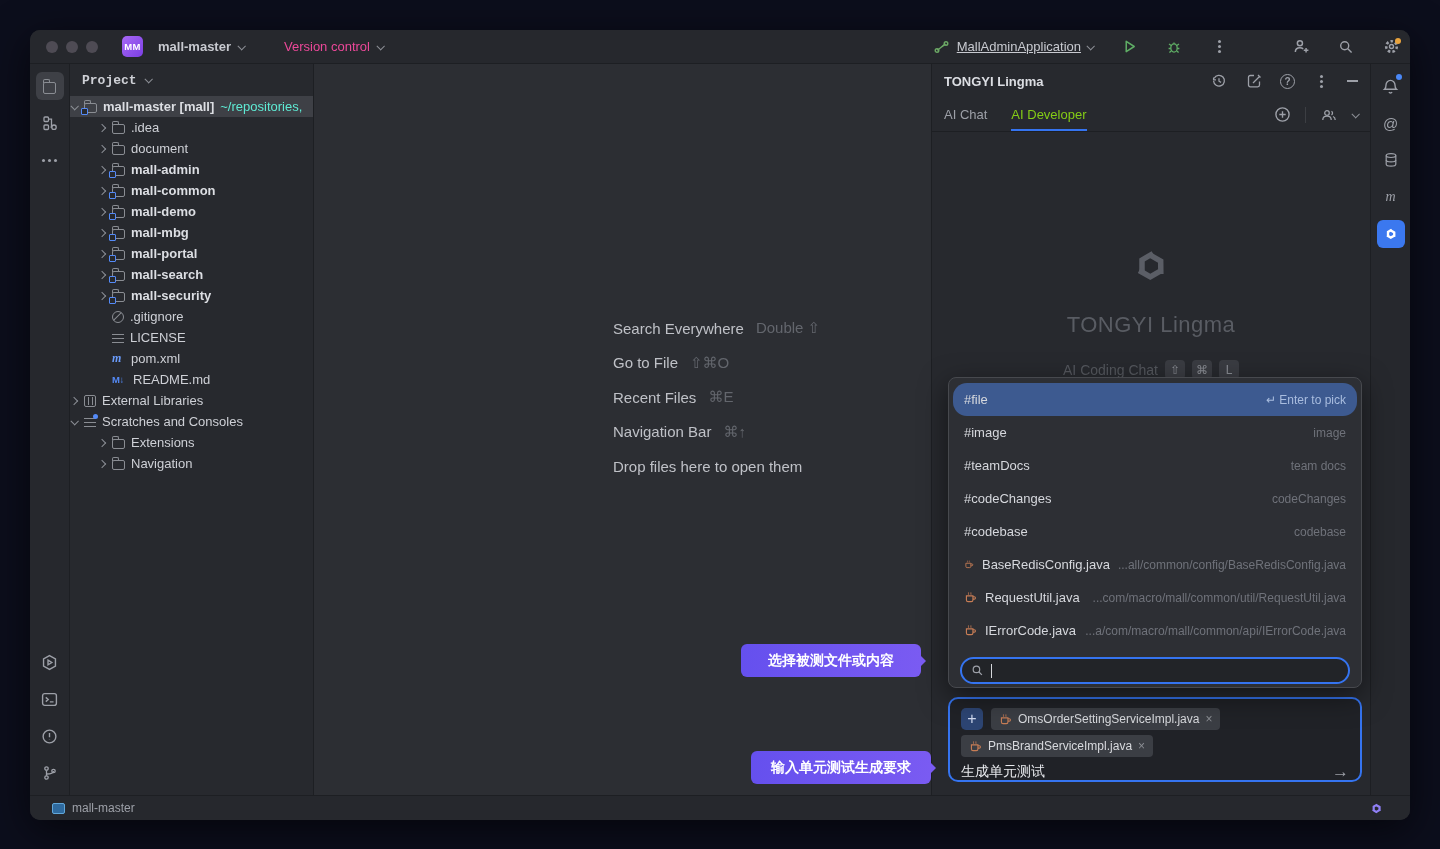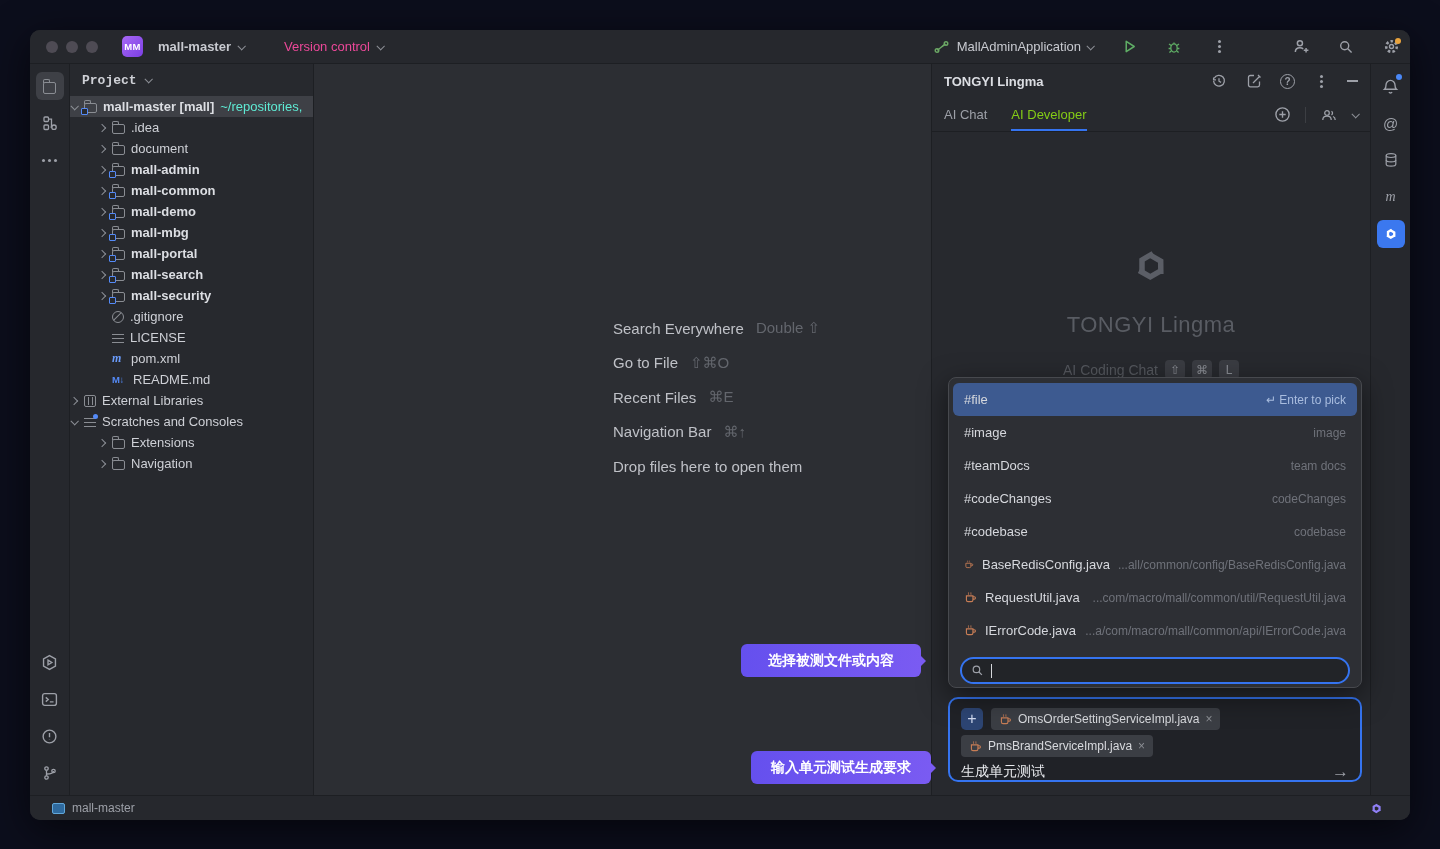--- a/index.html
+++ b/index.html
@@ -16,21 +16,21 @@
   .light { width:12px; height:12px; border-radius:50%; background:#4e4b54; }
   .tb-badge { width:21px; height:21px; border-radius:5px; margin:0 7px 0 14px;
     background:linear-gradient(135deg,#a768f5,#7c3fe4); color:#fff; font-size:9.5px; font-weight:bold;
     display:flex; align-items:center; justify-content:center; letter-spacing:.4px; }
   .tb-menu { display:flex; align-items:center; gap:7px; padding:4px 8px; border-radius:5px; cursor:default; }
   .tb-menu .lbl { font-weight:bold; }
   .tb-menu.plain .lbl { font-weight:normal; color:#ec4899; }
   .chev { display:inline-block; width:6px; height:6px; border-right:1.4px solid #8b8e95; border-bottom:1.4px solid #8b8e95; }
   .chev.down { transform:rotate(45deg) translateY(-1px); }
   .chev.right { transform:rotate(-45deg); }
-  .tb-right { margin-left:auto; display:flex; align-items:center; gap:27px; }
+  .tb-right { margin-left:auto; display:flex; align-items:center; gap:27px;text-decoration:underline; }
   .runcfg { display:flex; align-items:center; gap:6px; }
   .ticon { position:relative; width:18px; height:18px; display:flex; align-items:center; justify-content:center; }
   .ticon svg { display:block; }
   .dot-badge { position:absolute; width:6px; height:6px; border-radius:50%; top:0; right:-1px; }
   .kebab { width:3px; height:3px; border-radius:50%; background:#9da0a8; box-shadow:0 -5px 0 #9da0a8, 0 5px 0 #9da0a8; }
 
   
   .main { flex:1; display:flex; min-height:0; }
   .abar { width:40px; flex:0 0 40px; background:#26282d; display:flex; flex-direction:column; align-items:center; padding:8px 0; gap:9px; }
   .abar.left { border-right:1px solid #1d1f23; }
@@ -86,21 +86,21 @@
   .r-body { flex:1; position:relative; overflow:hidden; }
   .brand { position:absolute; left:0; right:0; top:110px; text-align:center; }
   .brand-title { margin-top:18px; font-size:22px; color:#595c63; letter-spacing:.5px; }
   .hint-row { margin-top:22px; display:flex; align-items:center; justify-content:center; gap:7px; color:#55585e; font-size:14px; }
   .key { background:#3a3c42; color:#8b8e95; border-radius:4px; min-width:20px; height:19px; padding:0 4px; display:inline-flex; align-items:center; justify-content:center; font-size:12px; }
   .hint-row.partial { margin-top:14px; }
 
   
   .dropdown { position:absolute; left:918px; top:347px; width:414px; height:311px; background:#2d2f34;
     border:1px solid #47494e; border-radius:8px; box-shadow:0 8px 28px rgba(0,0,0,.5); padding-top:5px; z-index:5; }
-  .d-row { height:33px; margin:0 4px; border-radius:6px; display:flex; align-items:center; padding:0 11px; gap:8px; font-size:13px; color:#d6d8dd; }
+  .d-row { height:33px; margin:0 4px; border-radius:14px; display:flex; align-items:center; padding:0 11px; gap:8px; font-size:13px; color:#d6d8dd; }
   .d-row.sel { background:#3d5a90; }
   .d-hint { margin-left:auto; color:#6f727a; font-size:12px; }
   .d-row.sel .d-hint { color:#a9bddf; }
   .d-path { margin-left:auto; color:#6f727a; font-size:12px; white-space:nowrap; }
   .d-partial { height:7px; overflow:hidden; margin:0 4px; }
   .d-search { margin:3px 11px 0; height:27px; border:2px solid #3574f0; border-radius:14px; background:#222428;
     display:flex; align-items:center; gap:7px; padding:0 9px; }
   .caret { width:1.3px; height:14px; background:#d5d7db; }
   .d-search input { flex:1; border:none; background:transparent; outline:none; color:#d5d7db; font-size:13px; }
 

